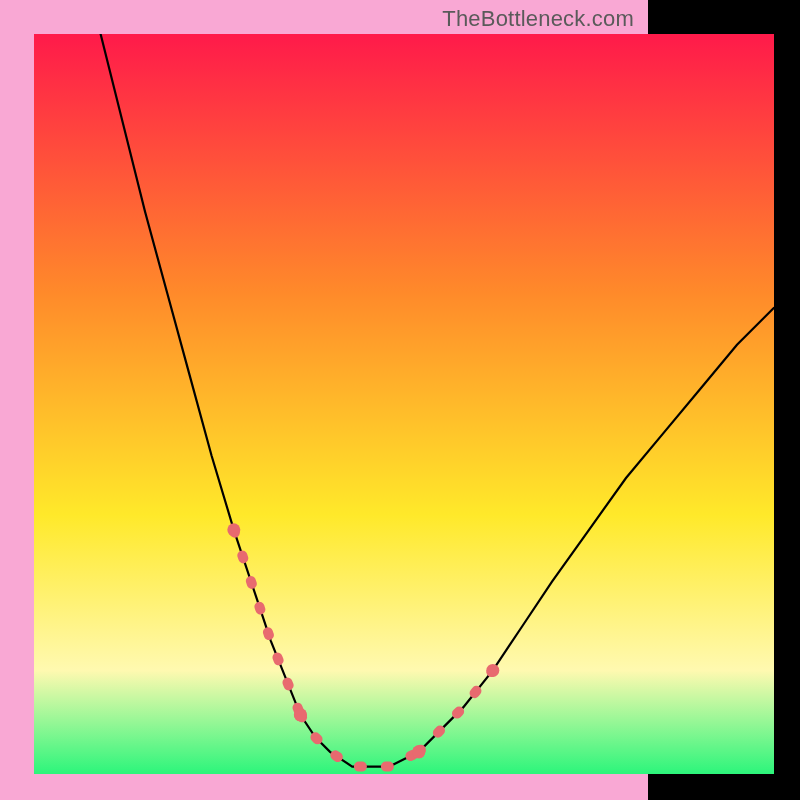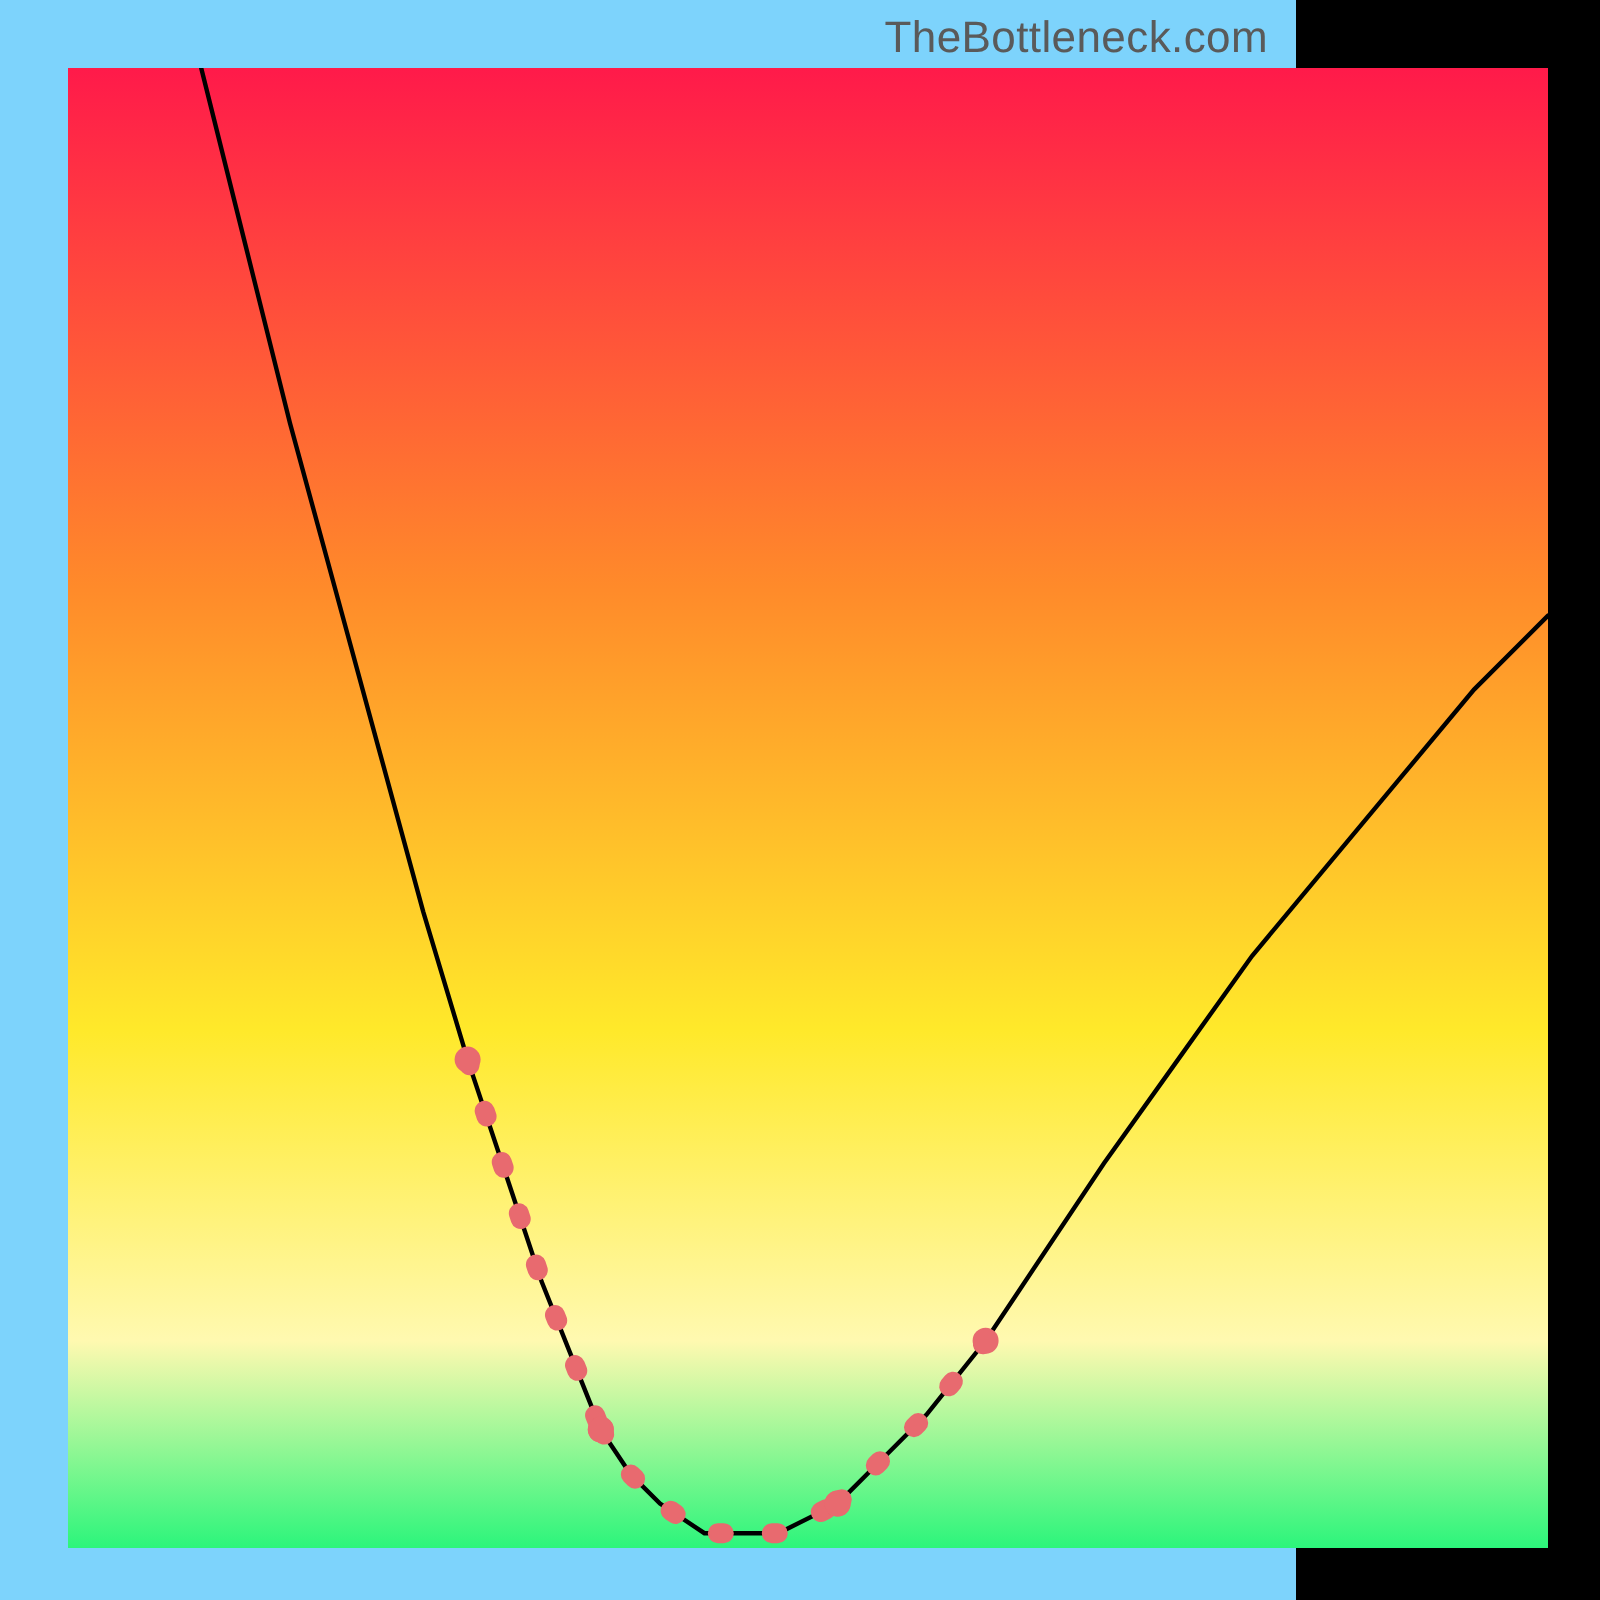--- a/index.html
+++ b/index.html
@@ -1,21 +1,21 @@
 <!DOCTYPE html>
 <html><head>
 <meta charset="utf-8">
 <style>
   * { margin: 0; padding: 0; box-sizing: border-box; }
   html, body { width: 800px; height: 800px; overflow: hidden; background: #000; }
   .stage {
     position: relative;
     width: 648px;
     height: 800px;
-    background: #7dd3fc;
+    background: #f9a8d4;
   }
   .watermark {
     position: absolute;
     top: 6px;
     right: 14px;
     font-family: Arial, Helvetica, sans-serif;
     font-size: 22px;
     color: #5a5a5a;
     letter-spacing: 0.2px;
     z-index: 10;

